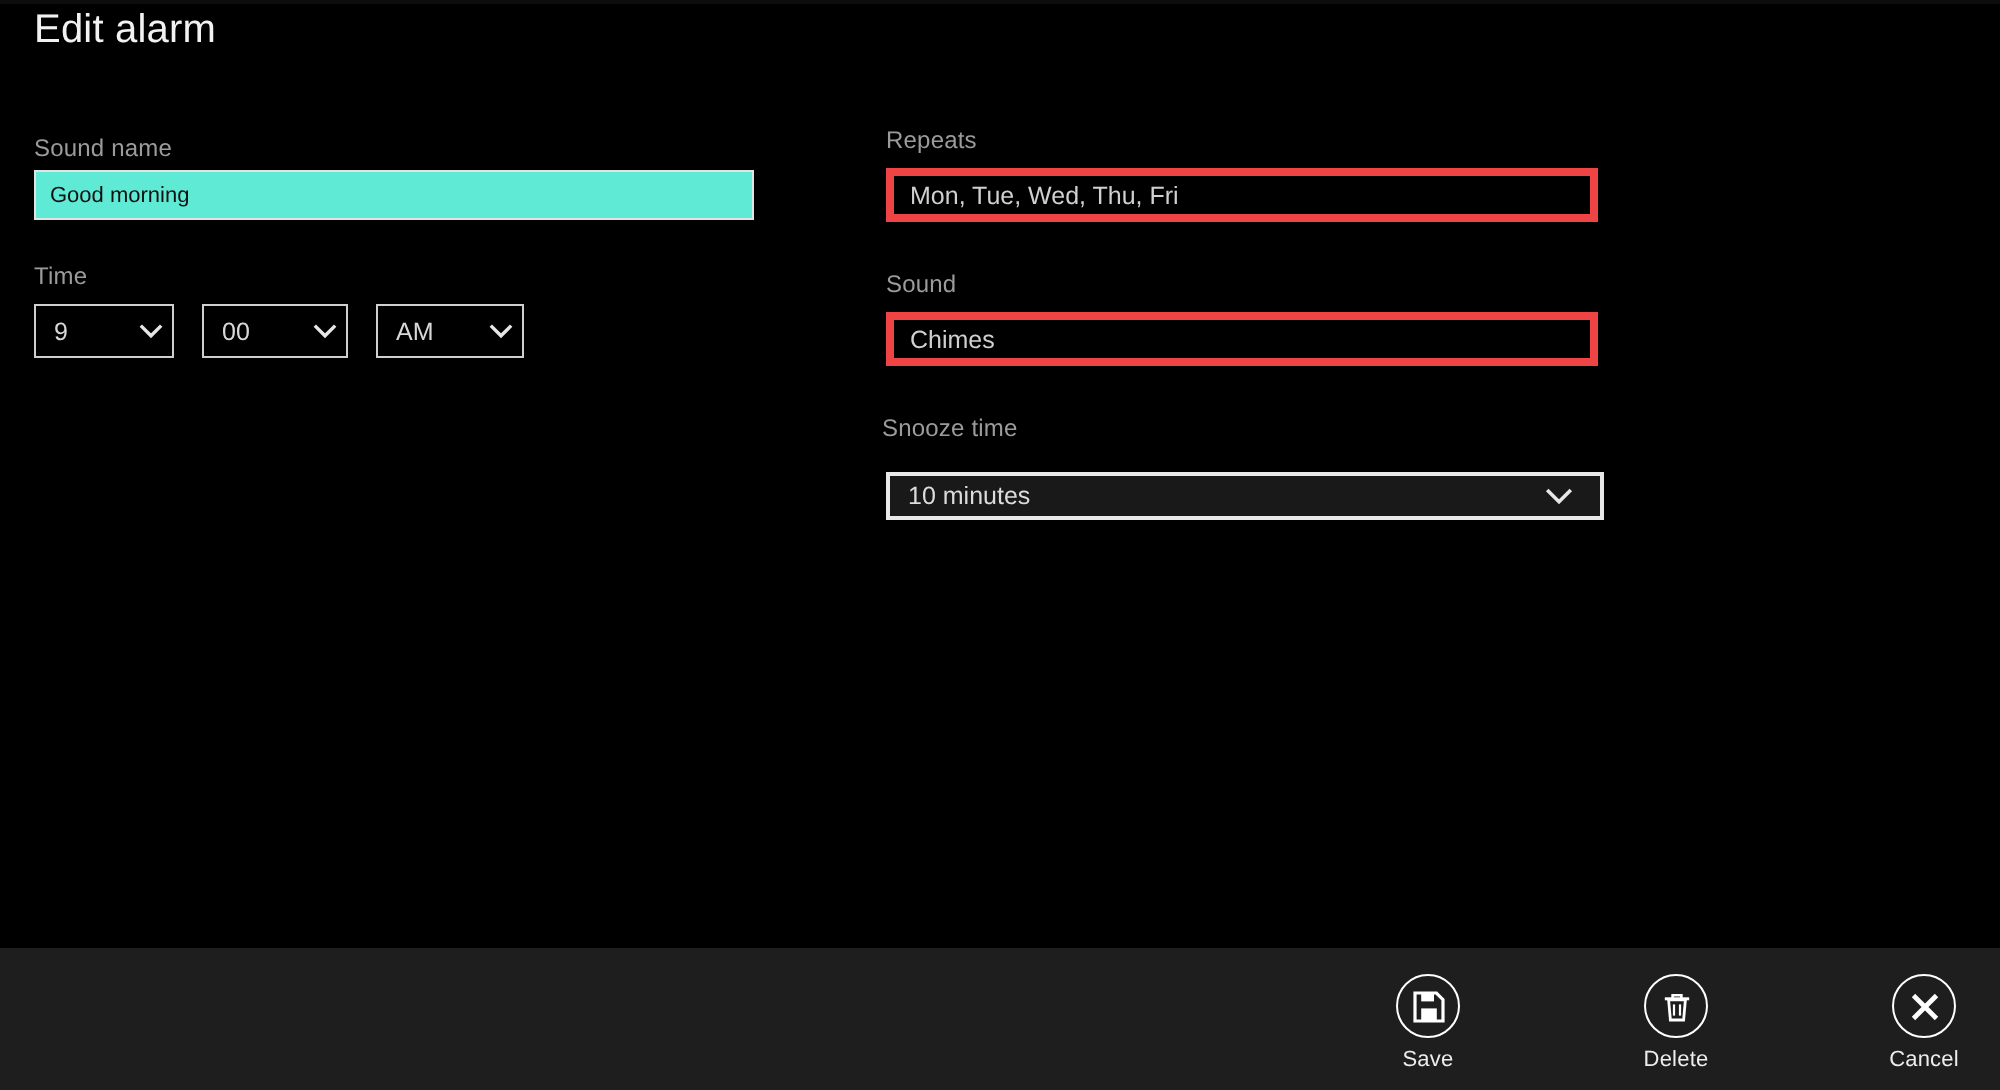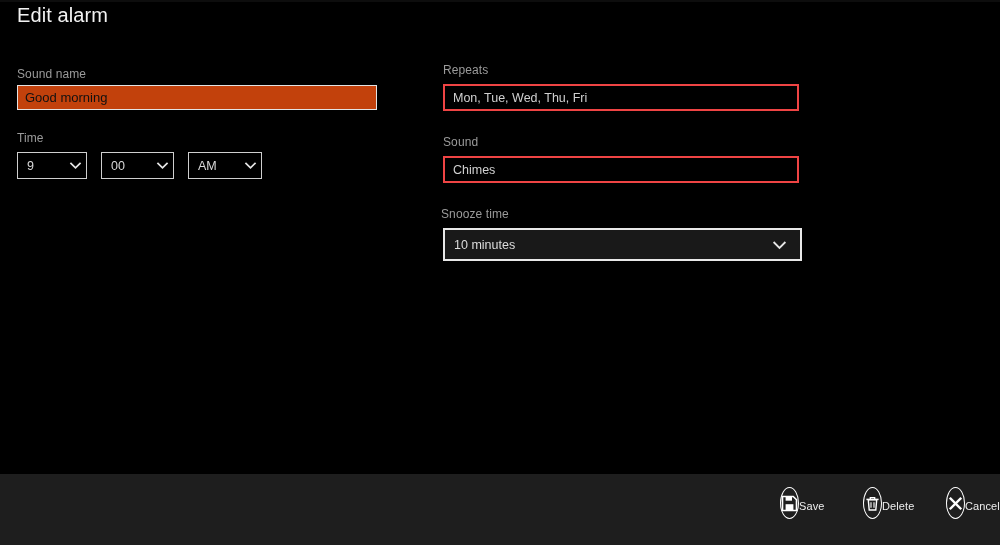--- a/index.html
+++ b/index.html
@@ -45,26 +45,26 @@
     letter-spacing: 0.1px;
   }
   
   .alarm-name-label { left: 17px; top: 67px; }
   .alarm-name-input {
     position: absolute;
     left: 17px;
     top: 85px;
     width: 360px;
     height: 25px;
-    background: #c2410c;
+    background: #5eead4;
     border: 1px solid #e3e3e3;
     box-sizing: border-box;
     color: #111111;
     font-family: "Liberation Sans", sans-serif;
-    font-size: 13px;
+    font-size: 11px;
     padding: 0 0 0 7px;
     line-height: 23px;
     outline: none;
   }
   .time-label { left: 17px; top: 131px; }
   .time-row {
     position: absolute;
     left: 17px;
     top: 152px;
     display: flex;
@@ -105,41 +105,41 @@
   .sound-label   { left: 443px; top: 135px; }
   .snooze-label  { left: 441px; top: 207px; }
 
   .readonly-box {
     position: absolute;
     left: 443px;
     box-sizing: border-box;
     width: 356px;
     height: 27px;
     background: #000000;
-    border: 2px solid #ef4444;
+    border: 4px solid #ef4444;
     display: flex;
     align-items: center;
     cursor: pointer;
   }
   .readonly-box .box-value {
     font-size: 12.5px;
     color: #d0d0d0;
     padding-left: 8px;
     white-space: nowrap;
   }
   .repeats-box { top: 84px; }
   .sound-box   { top: 156px; }
 
   .snooze-combo {
     position: absolute;
     left: 443px;
-    top: 228px;
+    top: 236px;
     box-sizing: border-box;
     width: 359px;
-    height: 33px;
+    height: 24px;
     background: #191919;
     border: 2px solid #e8e8e8;
     display: flex;
     align-items: center;
     cursor: pointer;
   }
   .snooze-combo .box-value {
     font-size: 12.5px;
     color: #dcdcdc;
     padding-left: 9px;
@@ -162,23 +162,25 @@
     right: 22px;
     top: 0;
     height: 71px;
     display: flex;
     align-items: flex-start;
     gap: 51px;
   }
   .bar-button {
     width: 32px;
     display: flex;
+    flex-direction: column;
     align-items: center;
     cursor: pointer;
     margin-top: 13px;
+    margin-left: 41px;
   }
   .bar-icon {
     width: 32px;
     height: 32px;
     border: 1.6px solid #ffffff;
     border-radius: 50%;
     box-sizing: border-box;
     display: flex;
     align-items: center;
     justify-content: center;

